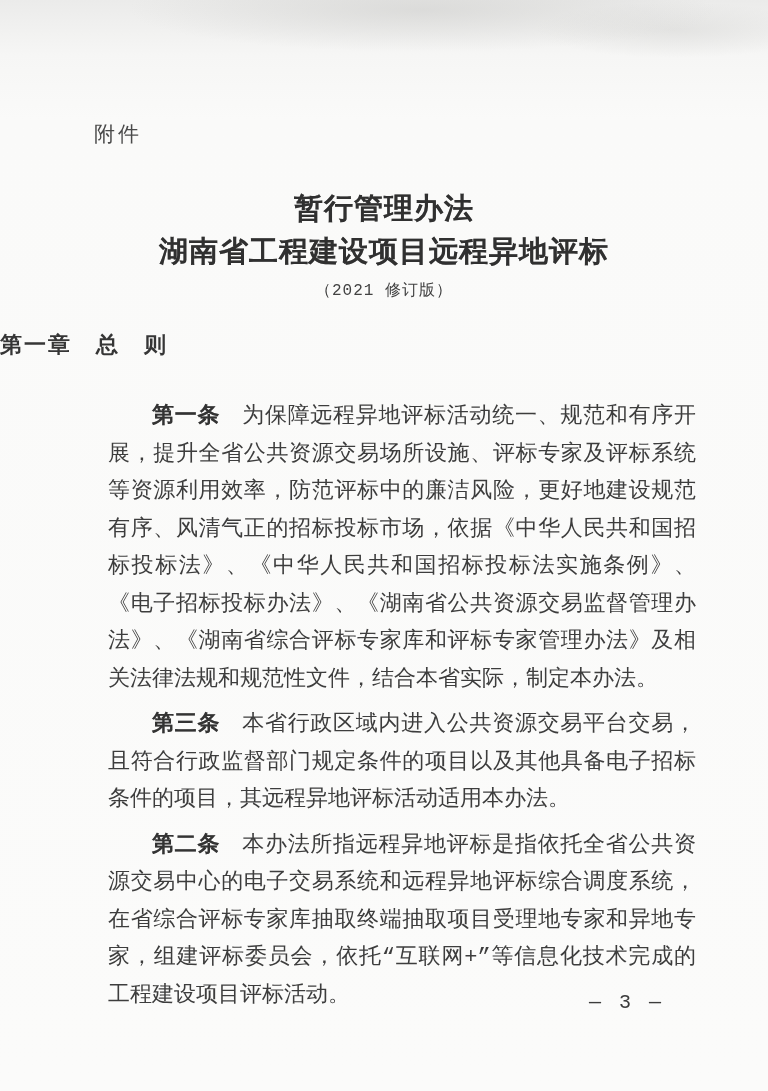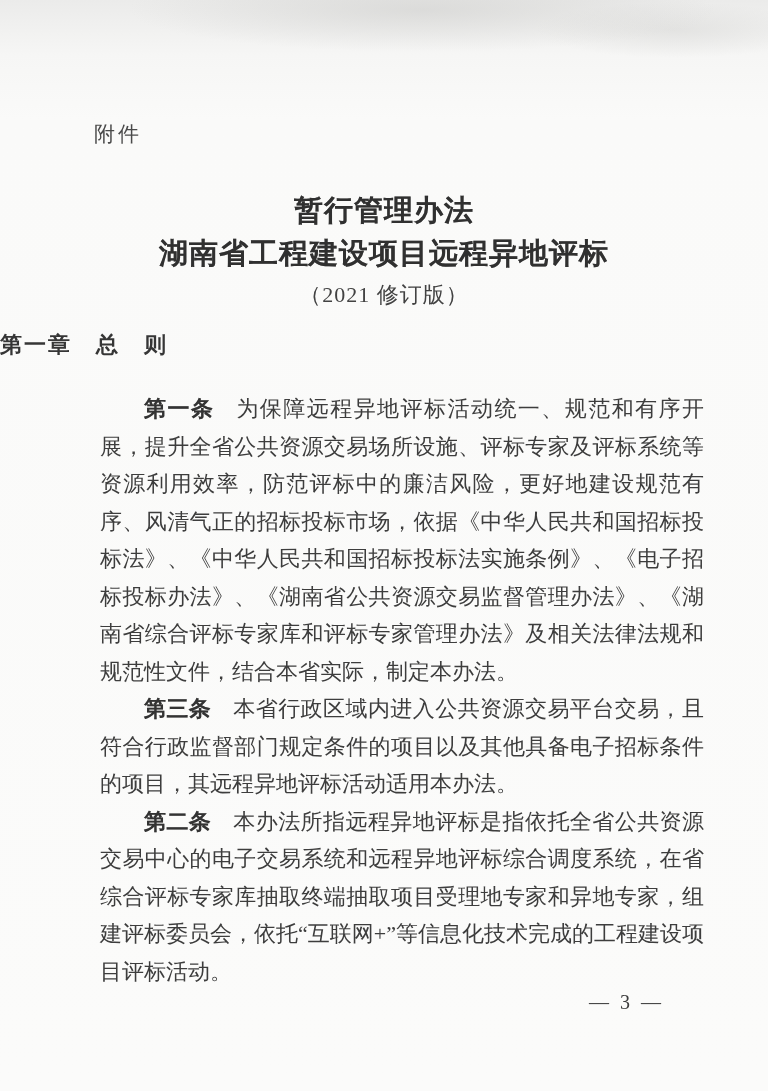--- a/index.html
+++ b/index.html
@@ -13,21 +13,21 @@
     overflow: hidden;
   }
   .page {
     position: relative;
     width: 768px;
     height: 1091px;
     background:
       radial-gradient(ellipse 420px 60px at 55% 10px, rgba(205,205,203,0.55), rgba(205,205,203,0) 70%),
       radial-gradient(ellipse 200px 40px at 88% 30px, rgba(210,210,208,0.45), rgba(210,210,208,0) 70%),
       linear-gradient(to bottom, #ebebea 0px, #f6f6f5 55px, #fafaf9 120px, #fbfbfa 100%);
-    font-family: Liberation Serif, serif;
+    font-family: Liberation Mono, monospace;
     color: #3a3a3a;
   }
   .attachment {
     position: absolute;
     top: 120px;
     left: 94px;
     font-size: 21px;
     letter-spacing: 3px;
     color: #4a4a4a;
   }
@@ -43,21 +43,21 @@
     letter-spacing: 1px;
     color: #303030;
     text-shadow: 0 0 0.6px rgba(48,48,48,0.55);
   }
   .doc-subtitle {
     position: absolute;
     top: 280px;
     left: 0;
     width: 100%;
     text-align: center;
-    font-size: 22px;
+    font-size: 16px;
     letter-spacing: 1px;
     color: #424242;
   }
   .chapter-heading {
     position: absolute;
     top: 330px;
     left: 0;
     width: 100%;
     text-align: left;
     font-size: 22px;
@@ -70,21 +70,21 @@
     top: 390px;
     left: 100px;
     width: 604px;
     font-size: 22px;
     line-height: 37.5px;
     text-align: justify;
     text-justify: inter-character;
     color: #3d3d3d;
   }
   .doc-body p {
-    margin: 0;
+    margin: 8px;
     text-indent: 2em;
   }
   .article-label {
     font-weight: bold;
     color: #333333;
     margin-right: 22px;
     text-shadow: 0 0 0.5px rgba(51,51,51,0.5);
   }
   .page-number {
     position: absolute;

